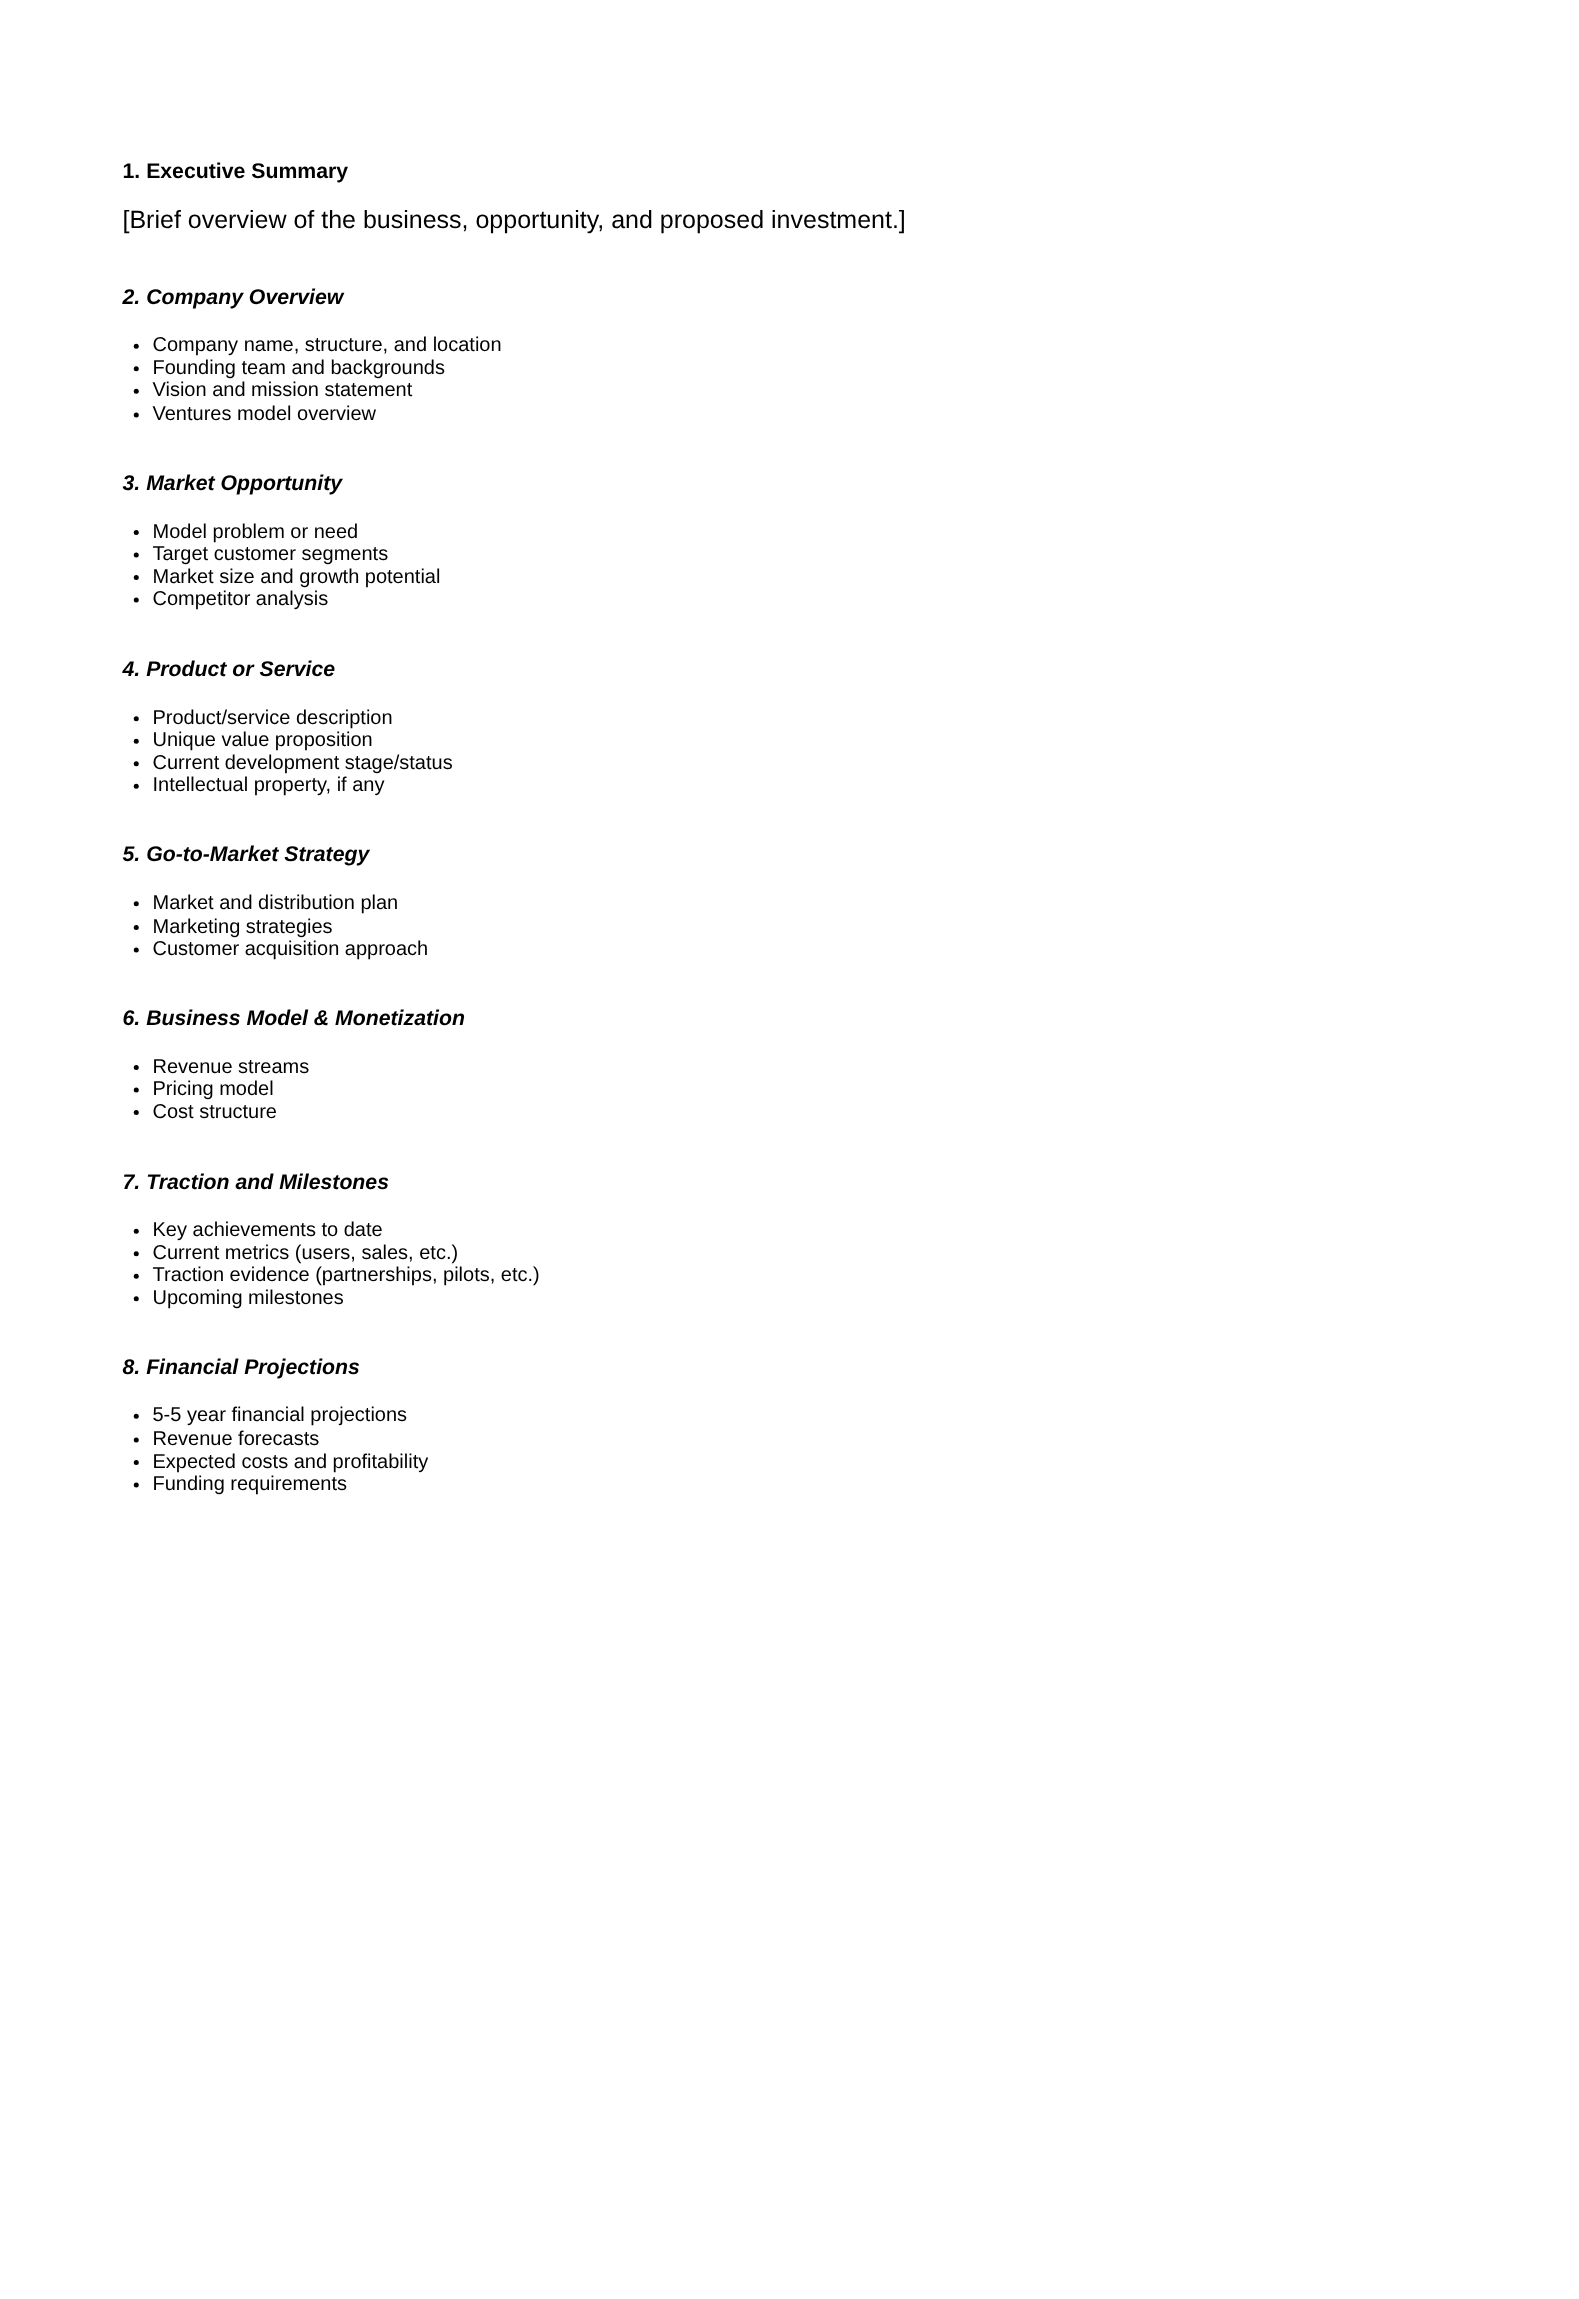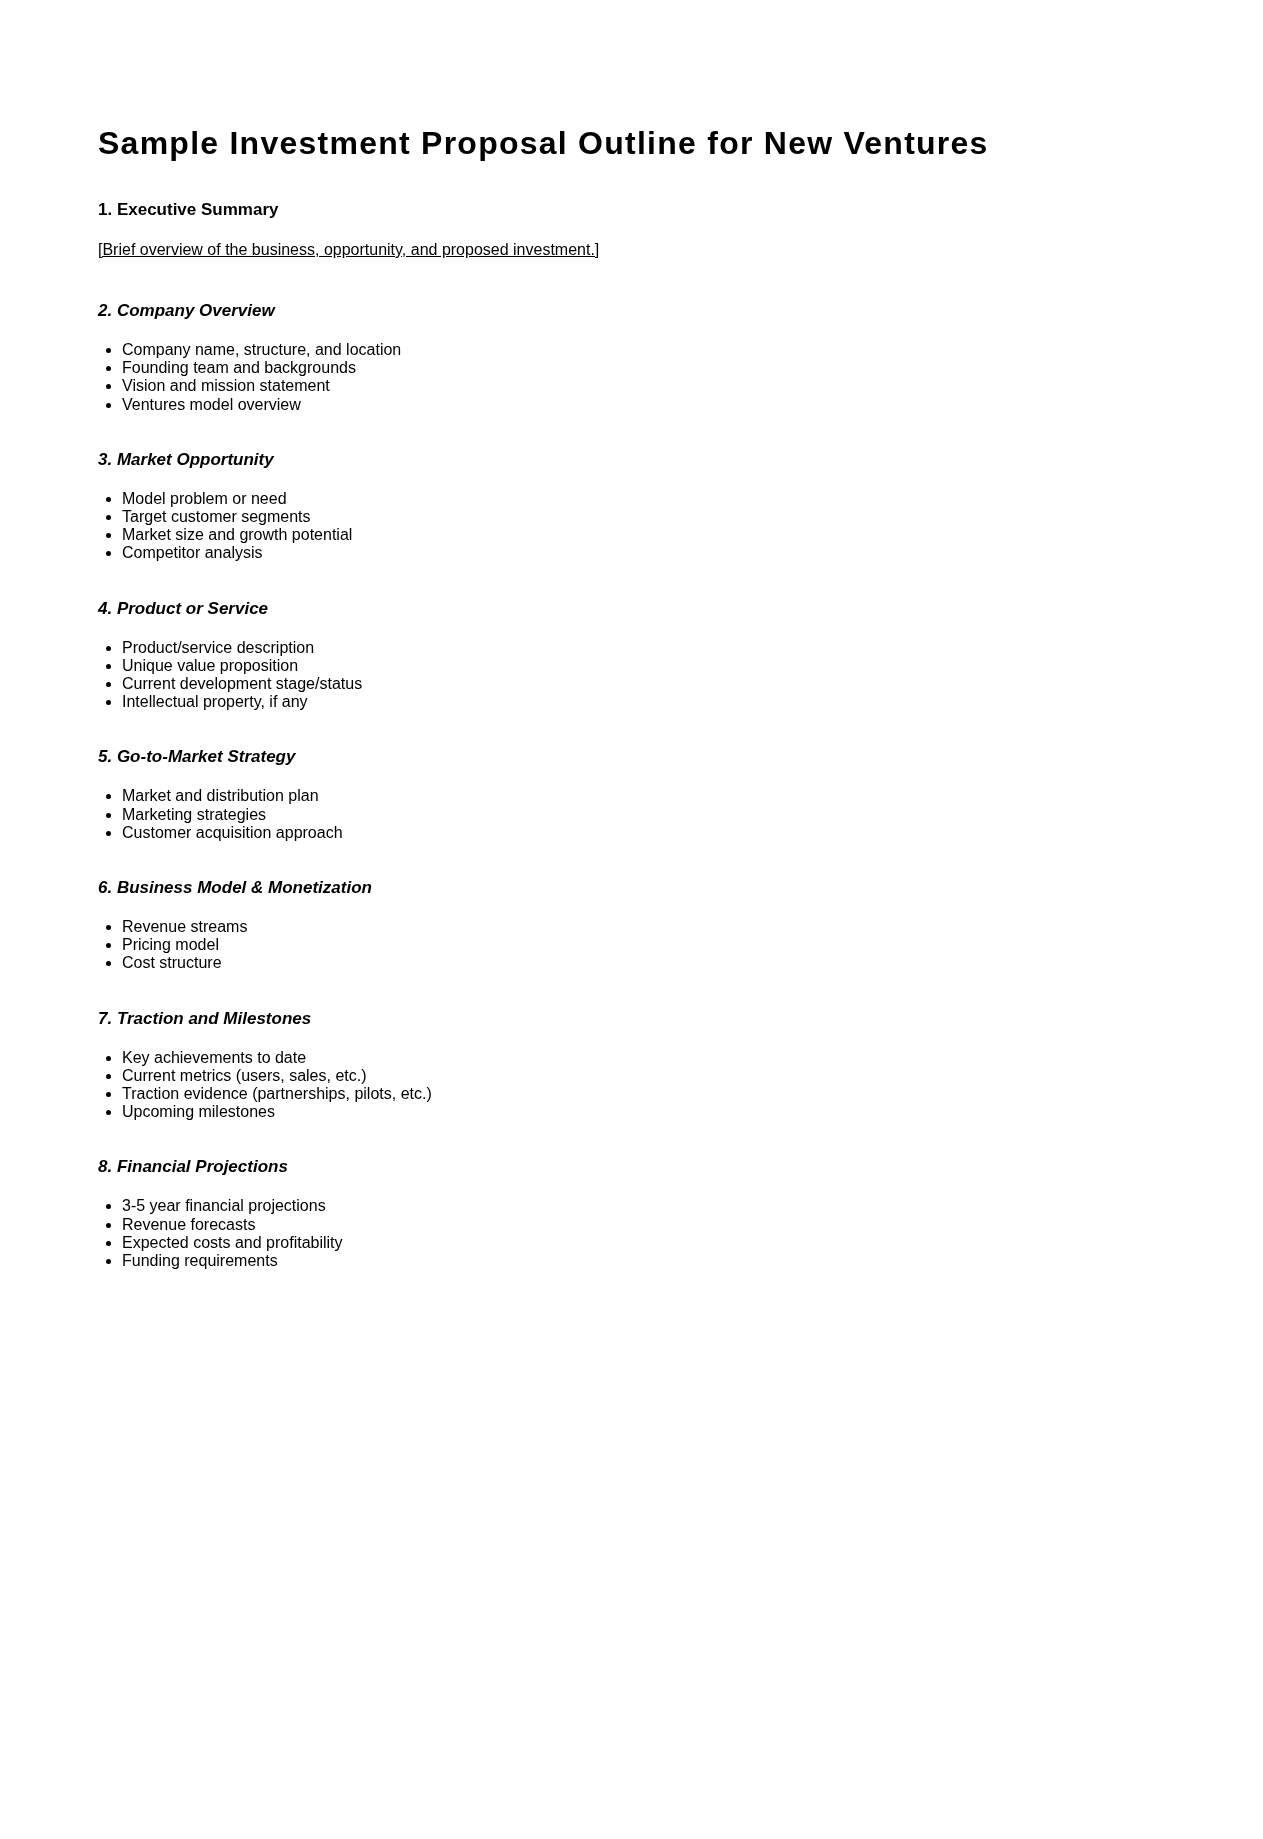--- a/index.html
+++ b/index.html
@@ -36,41 +36,39 @@
     }
     .section + .section .section-heading {
       margin-top: 0;
       font-style: italic;
     }
     .section {
       margin: 0;
     }
     .section-paragraph {
       margin: 0 0 40px 0;
-      font-size: 16px;
+      font-size: 20px;
       line-height: 19px;
-      text-decoration: underline;
     }
     .section-list {
       margin: 0 0 34px 0;
       padding-left: 24px;
       font-size: 16px;
       line-height: 18.2px;
       list-style: disc;
     }
     .section-list li {
       margin: 0;
       padding: 0;
     }
   </style>
 </head>
 <body>
 
 <div class="page">
-  <h1 class="doc-title">Sample Investment Proposal Outline for New Ventures</h1>
 
   <div class="section">
     <h2 class="section-heading">1. Executive Summary</h2>
     <p class="section-paragraph">[Brief overview of the business, opportunity, and proposed investment.]</p>
   </div>
 
   <div class="section">
     <h2 class="section-heading">2. Company Overview</h2>
     <ul class="section-list">
       <li>Company name, structure, and location</li>
@@ -124,19 +122,19 @@
       <li>Key achievements to date</li>
       <li>Current metrics (users, sales, etc.)</li>
       <li>Traction evidence (partnerships, pilots, etc.)</li>
       <li>Upcoming milestones</li>
     </ul>
   </div>
 
   <div class="section">
     <h2 class="section-heading">8. Financial Projections</h2>
     <ul class="section-list">
-      <li>3-5 year financial projections</li>
+      <li>5-5 year financial projections</li>
       <li>Revenue forecasts</li>
       <li>Expected costs and profitability</li>
       <li>Funding requirements</li>
     </ul>
   </div>
 </div>
 
 </body></html>

